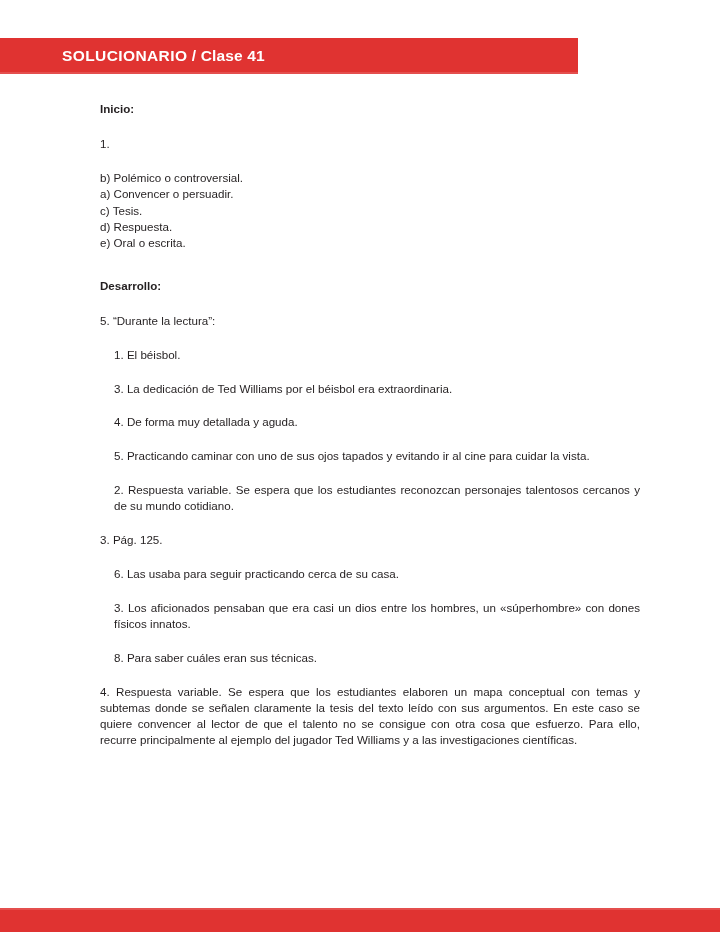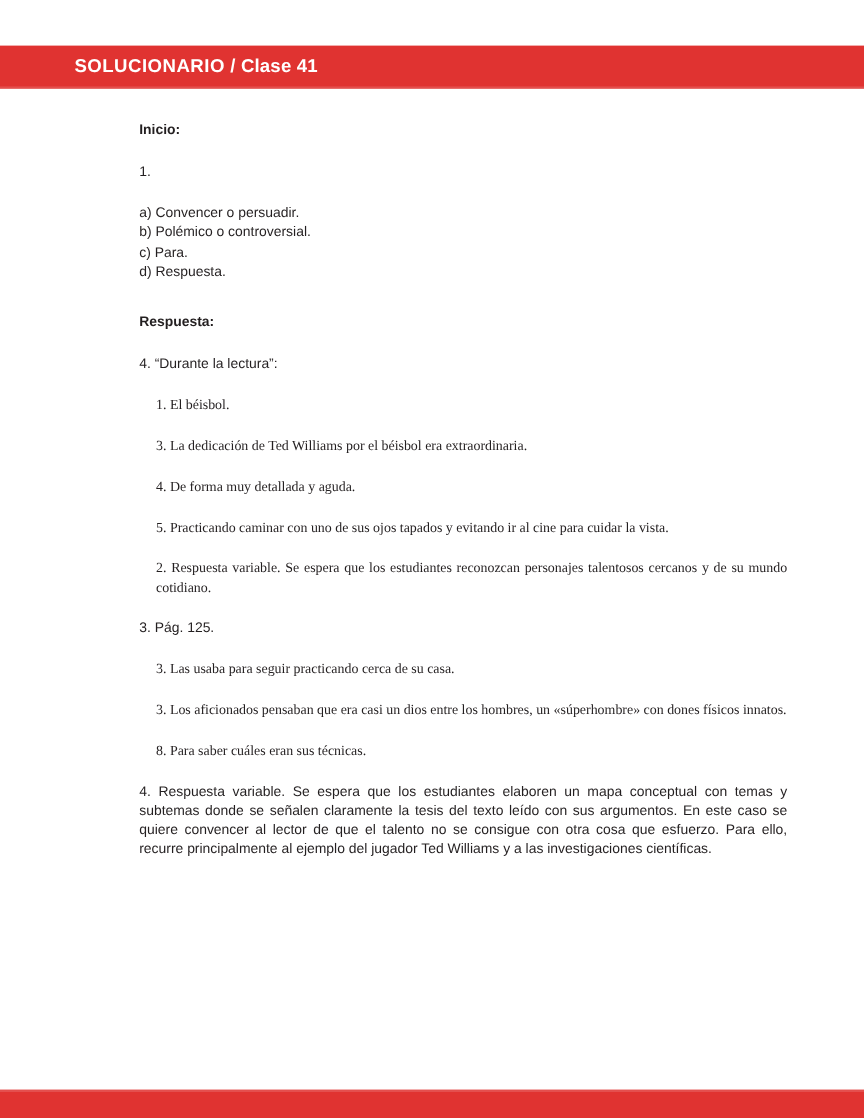--- a/index.html
+++ b/index.html
@@ -21,21 +21,21 @@
     position: absolute;
     inset: 0;
     background: #ffffff;
   }
 
   
   .header-band {
     position: absolute;
     left: 0;
     top: 38px;
-    width: 720px;
+    width: 578px;
     height: 36px;
     background: #e03331;
     display: flex;
     align-items: center;
   }
   .header-band::after {
     content: "";
     position: absolute;
     left: 0;
     bottom: 0;
@@ -74,21 +74,21 @@
     left: 0;
     top: 0;
     width: 100%;
     height: 2px;
     background: rgba(255, 255, 255, 0.14);
   }
 
   
   .content {
     position: absolute;
-    left: 116px;
+    left: 100px;
     top: 101px;
     width: 540px;
   }
 
   .block-heading {
     font-size: 11.6px;
     font-weight: bold;
     line-height: 1.35;
     margin: 0 0 19px 0;
   }
@@ -113,63 +113,63 @@
     font-size: 11.6px;
     line-height: 1.42;
     margin: 0 0 26px 0;
   }
   .list-compact .item {
     display: block;
   }
 
   .indent-1 {
     margin-left: 14px;
-    font-family: Liberation Serif, serif;
   }
 </style>
 </head>
 <body>
 
 <div class="page">
 
   <div class="header-band">
     <div class="header-title"><span class="doc-kind">SOLUCIONARIO</span><span class="doc-sep"> / </span><span class="doc-class">Clase 41</span></div>
   </div>
 
   <div class="content">
 
     <div class="block-heading">Inicio:</div>
 
     <div class="para">1.</div>
 
     <div class="list-compact">
+      <span class="item">b) Polémico o controversial.</span>
       <span class="item">a) Convencer o persuadir.</span>
-      <span class="item">b) Polémico o controversial.</span>
-      <span class="item">c) Para.</span>
+      <span class="item">c) Tesis.</span>
       <span class="item">d) Respuesta.</span>
+      <span class="item">e) Oral o escrita.</span>
     </div>
 
-    <div class="block-heading">Respuesta:</div>
+    <div class="block-heading">Desarrollo:</div>
 
-    <div class="para">4. “Durante la lectura”:</div>
+    <div class="para">5. “Durante la lectura”:</div>
 
     <div class="para indent-1">1. El béisbol.</div>
 
 
     <div class="para indent-1">3. La dedicación de Ted Williams por el béisbol era extraordinaria.</div>
 
     <div class="para indent-1">4. De forma muy detallada y aguda.</div>
 
     <div class="para indent-1">5. Practicando caminar con uno de sus ojos tapados y evitando ir al cine para cuidar la vista.</div>
 
     <div class="para justify indent-1">2. Respuesta variable. Se espera que los estudiantes reconozcan personajes talentosos cercanos y de su mundo cotidiano.</div>
 
     <div class="para">3. Pág. 125.</div>
 
-    <div class="para indent-1">3. Las usaba para seguir practicando cerca de su casa.</div>
+    <div class="para indent-1">6. Las usaba para seguir practicando cerca de su casa.</div>
 
     <div class="para justify indent-1">3. Los aficionados pensaban que era casi un dios entre los hombres, un «súperhombre» con dones físicos innatos.</div>
 
     <div class="para indent-1">8. Para saber cuáles eran sus técnicas.</div>
 
     <div class="para justify tight">4. Respuesta variable. Se espera que los estudiantes elaboren un mapa conceptual con temas y subtemas donde se señalen claramente la tesis del texto leído con sus argumentos. En este caso se quiere convencer al lector de que el talento no se consigue con otra cosa que esfuerzo. Para ello, recurre principalmente al ejemplo del jugador Ted Williams y a las investigaciones científicas.</div>
 
   </div>
 
   <div class="footer-band"></div>

